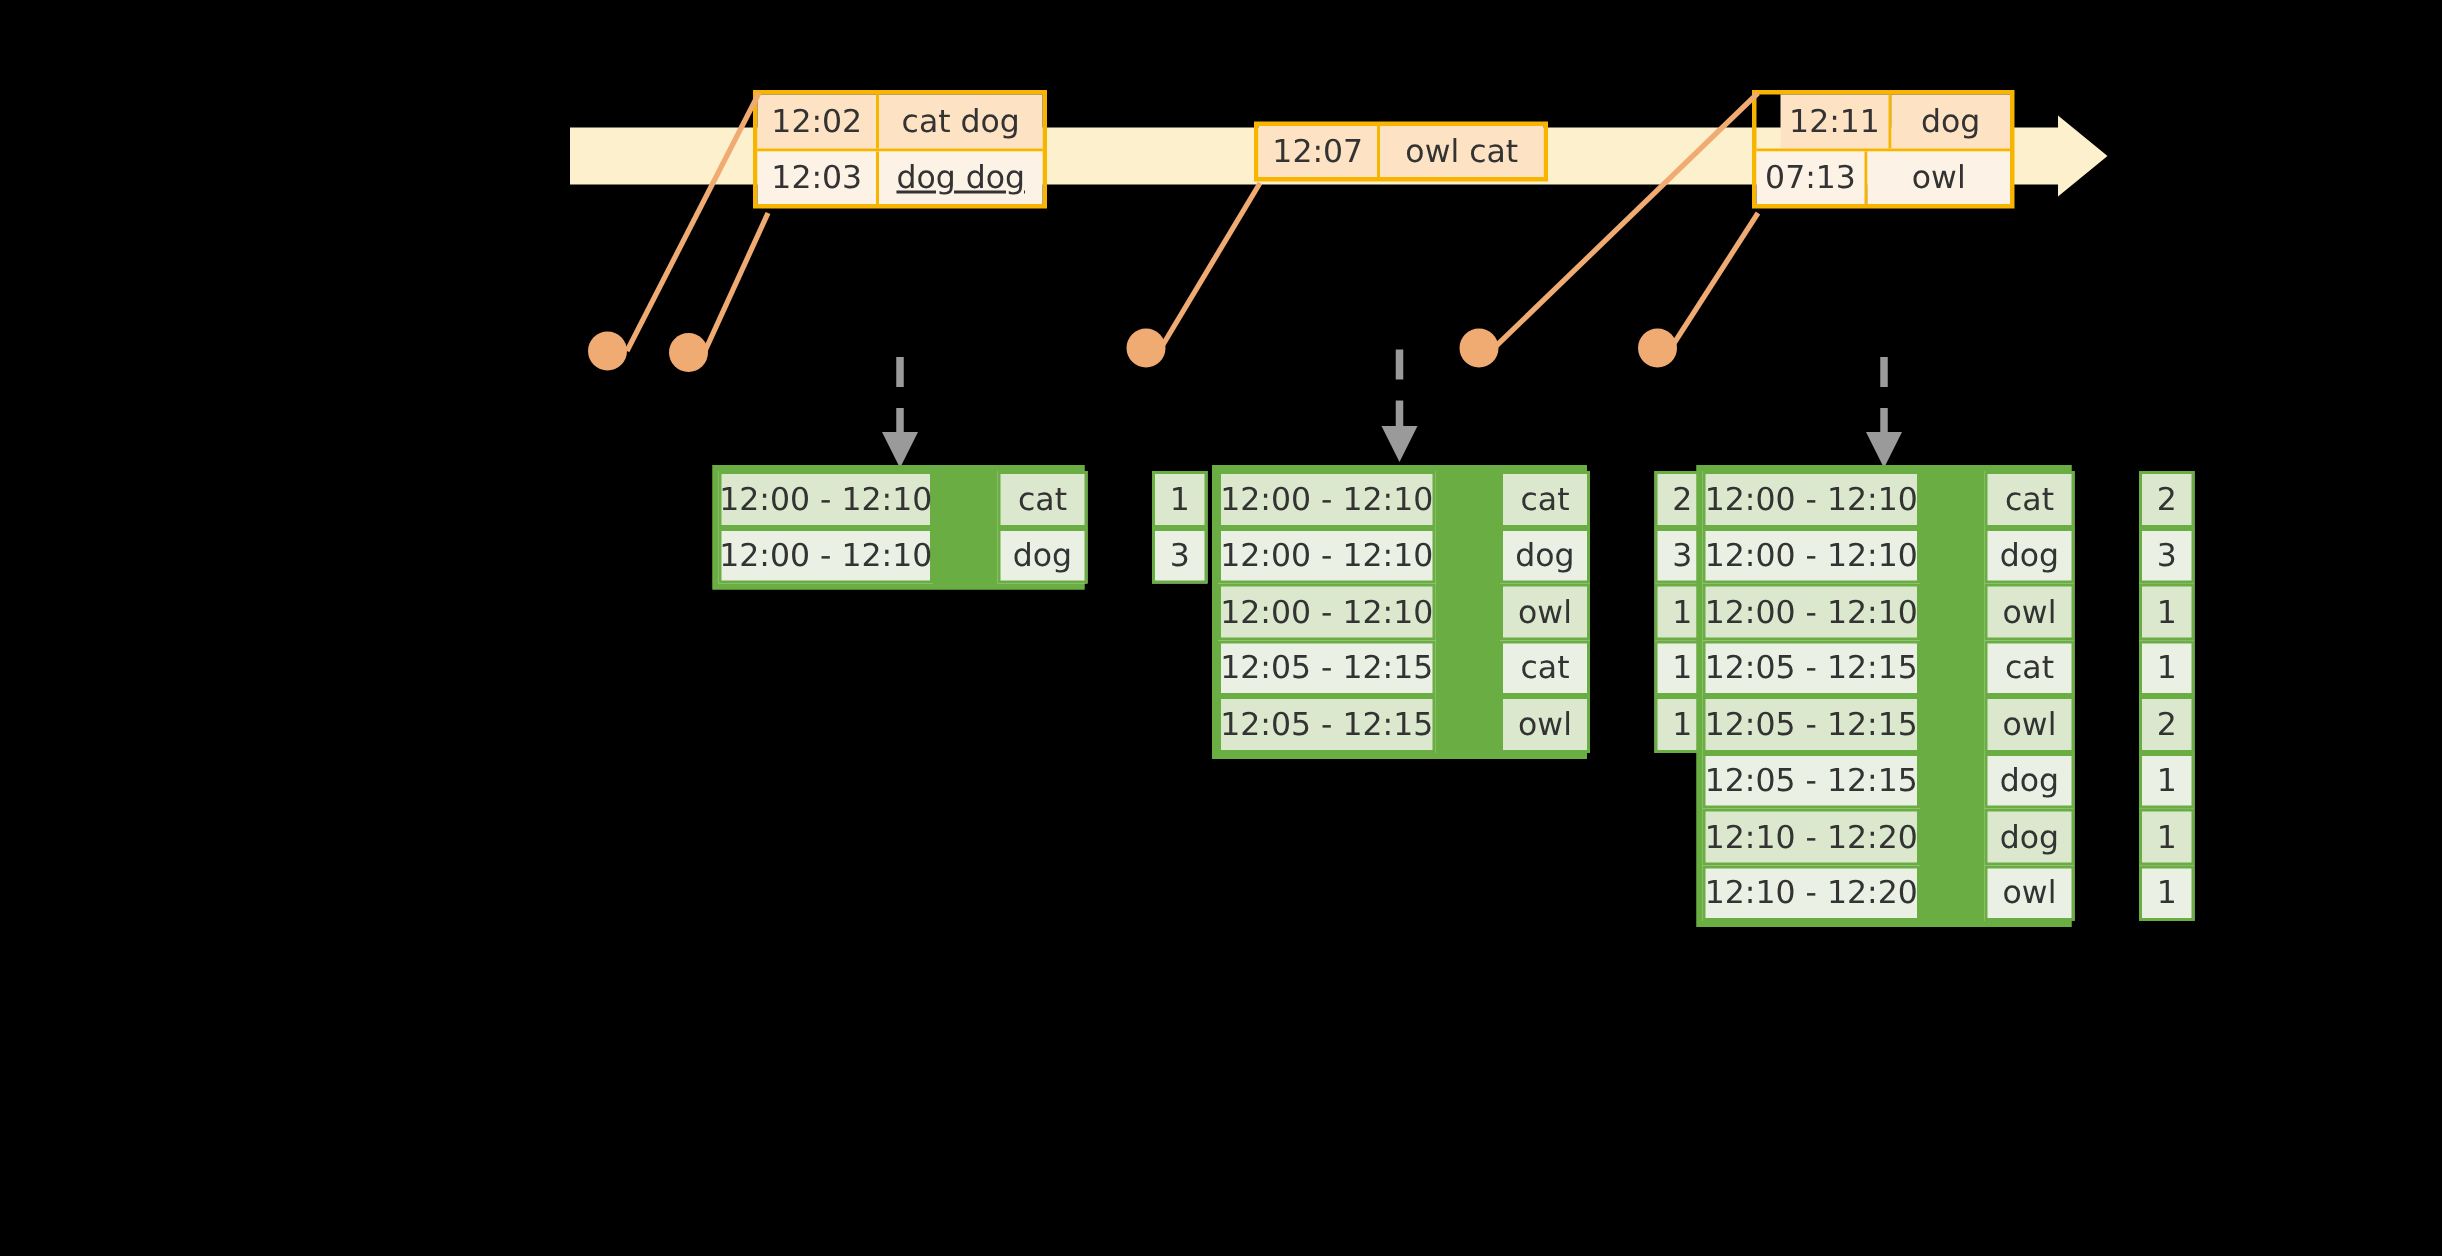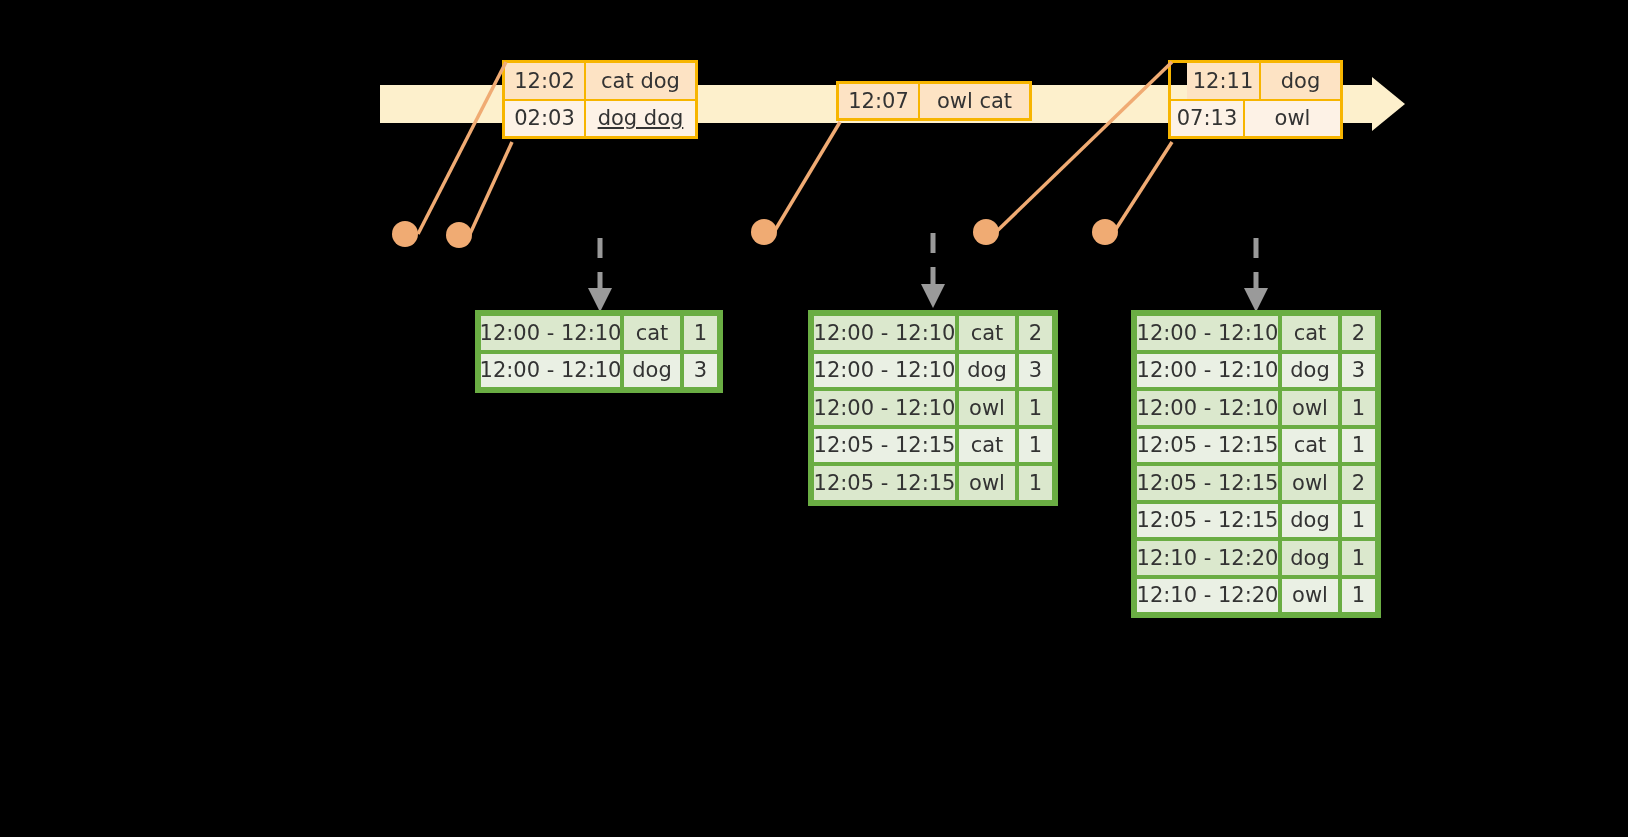--- a/index.html
+++ b/index.html
@@ -27,21 +27,21 @@
 
   
   .dot{position:absolute;width:26px;height:26px;border-radius:50%;
        background:#f0ab73;}
   svg.lines{position:absolute;left:0;top:0;width:1628px;height:837px;
             pointer-events:none;}
 
   
   .tbl{position:absolute;border:4px solid #6aad43;box-sizing:border-box;
        display:flex;flex-direction:column;background:#6aad43;}
-  .trow{display:flex;box-sizing:border-box;}
+  .trow{display:flex;box-sizing:border-box;gap:43px;}
   .tcell{display:flex;align-items:center;justify-content:center;
          box-sizing:border-box;font-size:21px;color:#333;
          border:2px solid #6aad43;white-space:nowrap;}
   .tcell.win{flex:none;}
   .tcell.key{flex:none;}
   .tcell.cnt{flex:none;}
   .sh-dark .tcell{background:#dbe8cd;}
   .sh-light .tcell{background:#eaf0e4;}
 </style>
 </head>
@@ -51,21 +51,21 @@
 
   <div class="tl-bar" style="left:380px;top:85px;width:995px;height:38px;"></div>
   <div class="tl-arrow" style="left:1372px;top:77px;"></div>
 
   <div class="evt" style="left:502px;top:60px;width:196px;height:79px;">
     <div class="evt-row shade-a">
       <div class="evt-time" style="width:81px;">12:02</div>
       <div class="evt-val" style="flex:1;">cat dog</div>
     </div>
     <div class="evt-row shade-b">
-      <div class="evt-time" style="width:81px;">02:03</div>
+      <div class="evt-time" style="width:81px;">12:03</div>
       <div class="evt-val" style="flex:1;text-decoration:underline;">dog dog</div>
     </div>
   </div>
 
   <div class="evt" style="left:836px;top:81px;width:196px;height:40px;">
     <div class="evt-row shade-a">
       <div class="evt-time" style="width:81px;">12:07</div>
       <div class="evt-val" style="flex:1;">owl cat</div>
     </div>
   </div>

